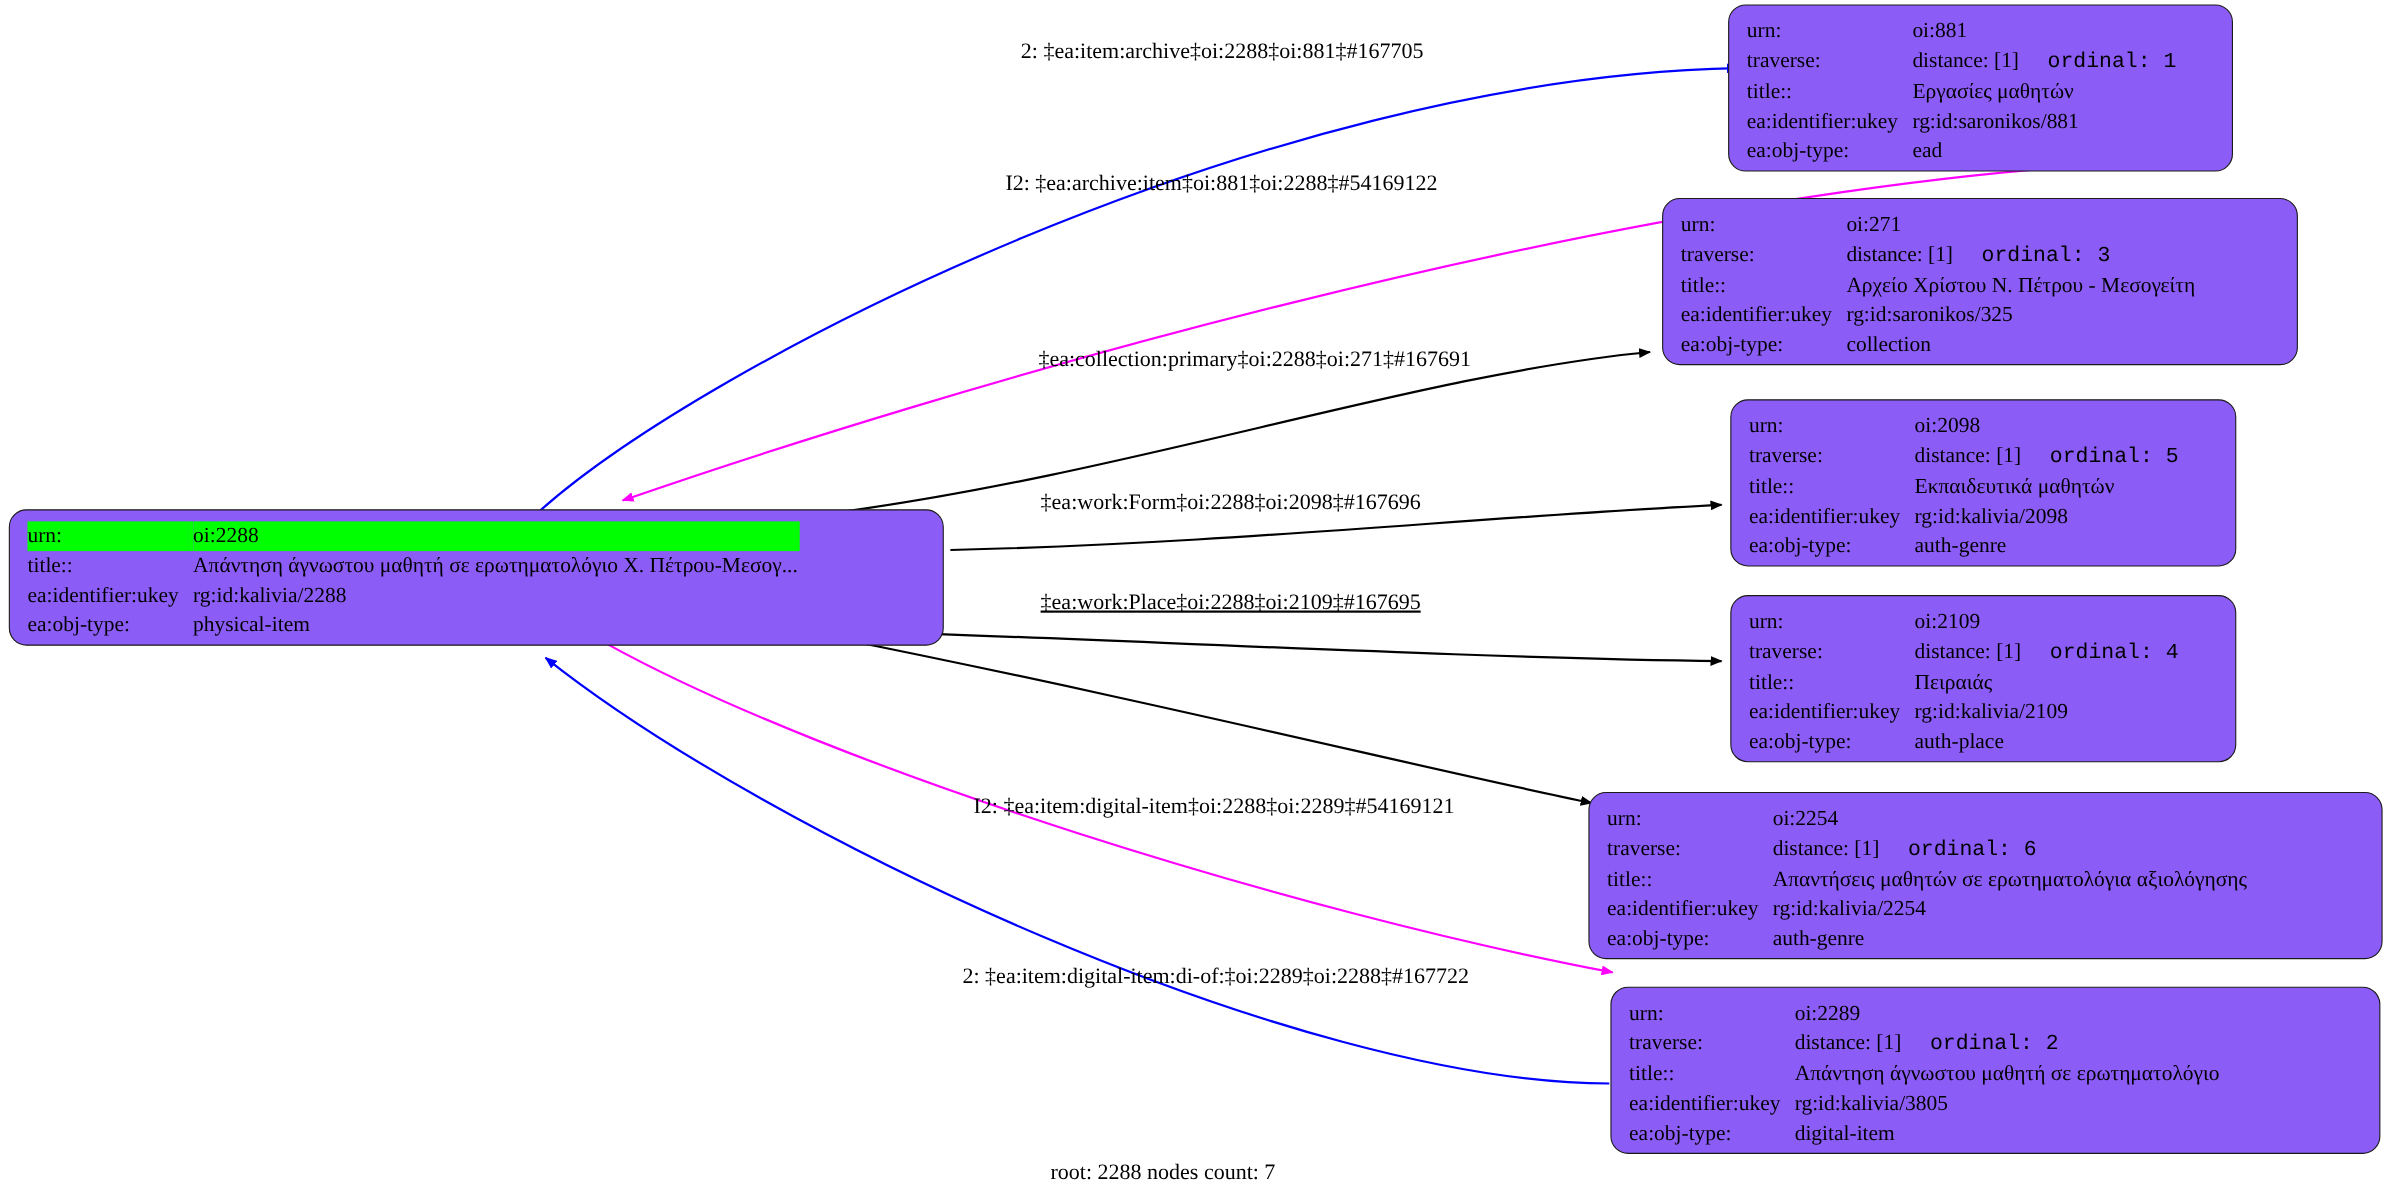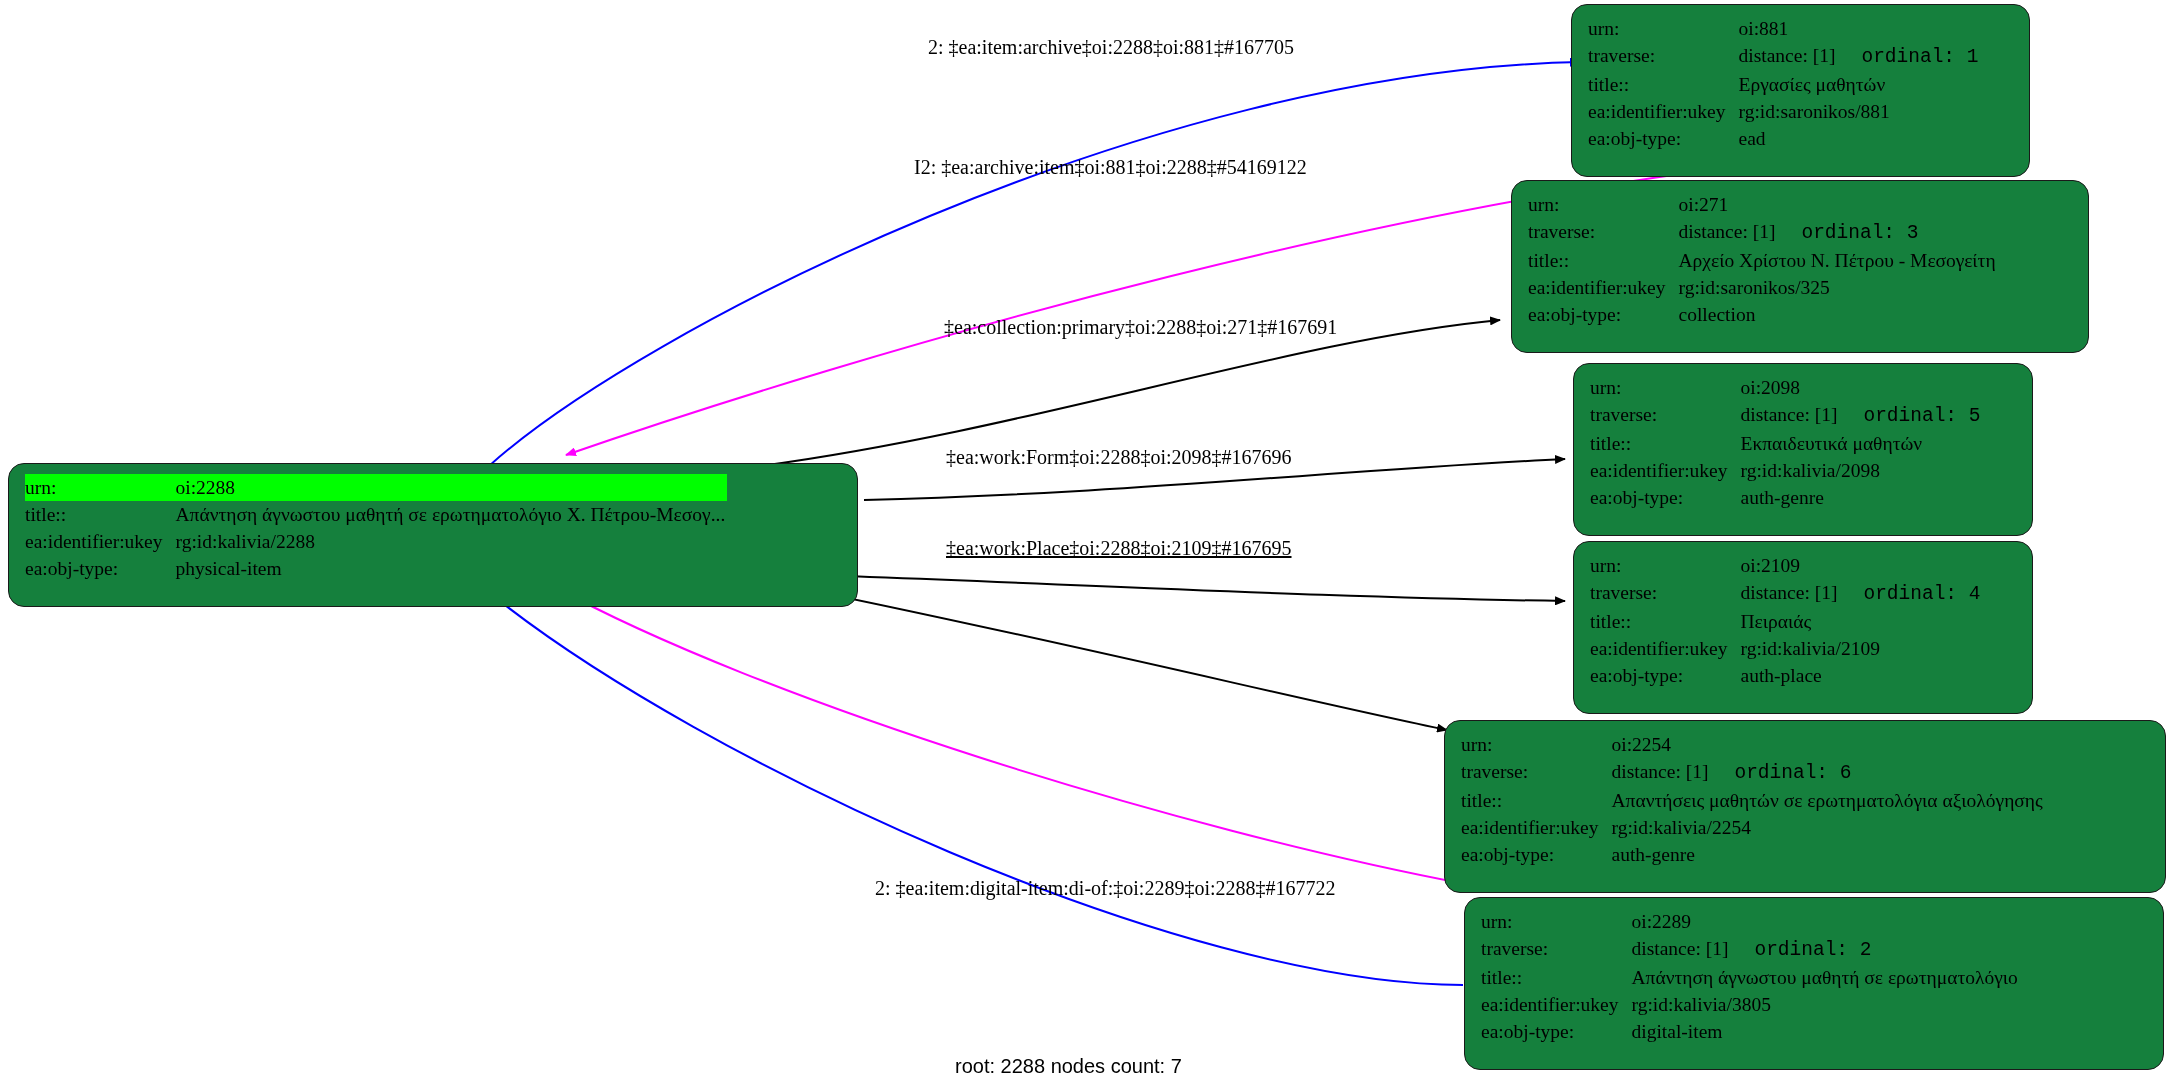--- a/index.html
+++ b/index.html
@@ -19,24 +19,24 @@
     position: absolute;
     left: 0;
     top: 0;
     width: 2169px;
     height: 1089px;
     pointer-events: none;
   }
   .node {
     position: absolute;
     box-sizing: border-box;
-    background: #15803d;
+    background: #8b5cf6;
     border: 1.6px solid #1a1a1a;
     border-radius: 16px;
-    padding: 10px 14px 24px 16px;
+    padding: 10px 14px 4px 16px;
   }
   .node table {
     border-collapse: collapse;
     border-spacing: 0;
   }
   .node td {
     font-family: "Liberation Serif", "DejaVu Serif", serif;
     font-size: 19.5px;
     line-height: 27px;
     color: #000000;
@@ -64,21 +64,21 @@
   .edge-label {
     position: absolute;
     font-family: "Liberation Serif", "DejaVu Serif", serif;
     font-size: 20px;
     line-height: 24px;
     color: #000000;
     white-space: nowrap;
   }
   .caption {
     position: absolute;
-    font-family: Liberation Sans, sans-serif;
+    font-family: Liberation Serif, serif;
     font-size: 20px;
     color: #000000;
     white-space: nowrap;
   }
 </style>
 </head>
 <body>
 
 <div id="canvas">
 
@@ -335,18 +335,19 @@
 
   <div class="edge-label" style="left:914px; top:155px;">I2: ‡ea:archive:item‡oi:881‡oi:2288‡#54169122</div>
 
   <div class="edge-label" style="left:944px; top:315px;">‡ea:collection:primary‡oi:2288‡oi:271‡#167691</div>
 
   <div class="edge-label" style="left:946px; top:445px;font-family:Liberation Serif, serif;">‡ea:work:Form‡oi:2288‡oi:2098‡#167696</div>
 
   <div class="edge-label" style="left:946px; top:536px;text-decoration:underline;">‡ea:work:Place‡oi:2288‡oi:2109‡#167695</div>
 
 
+  <div class="edge-label" style="left:885px; top:721px;">I2: ‡ea:item:digital-item‡oi:2288‡oi:2289‡#54169121</div>
 
   <div class="edge-label" style="left:875px; top:876px;">2: ‡ea:item:digital-item:di-of:‡oi:2289‡oi:2288‡#167722</div>
 
   <div class="caption" style="left:955px; top:1055px;">root: 2288 nodes count: 7</div>
 
 </div>
 
 </body></html>

